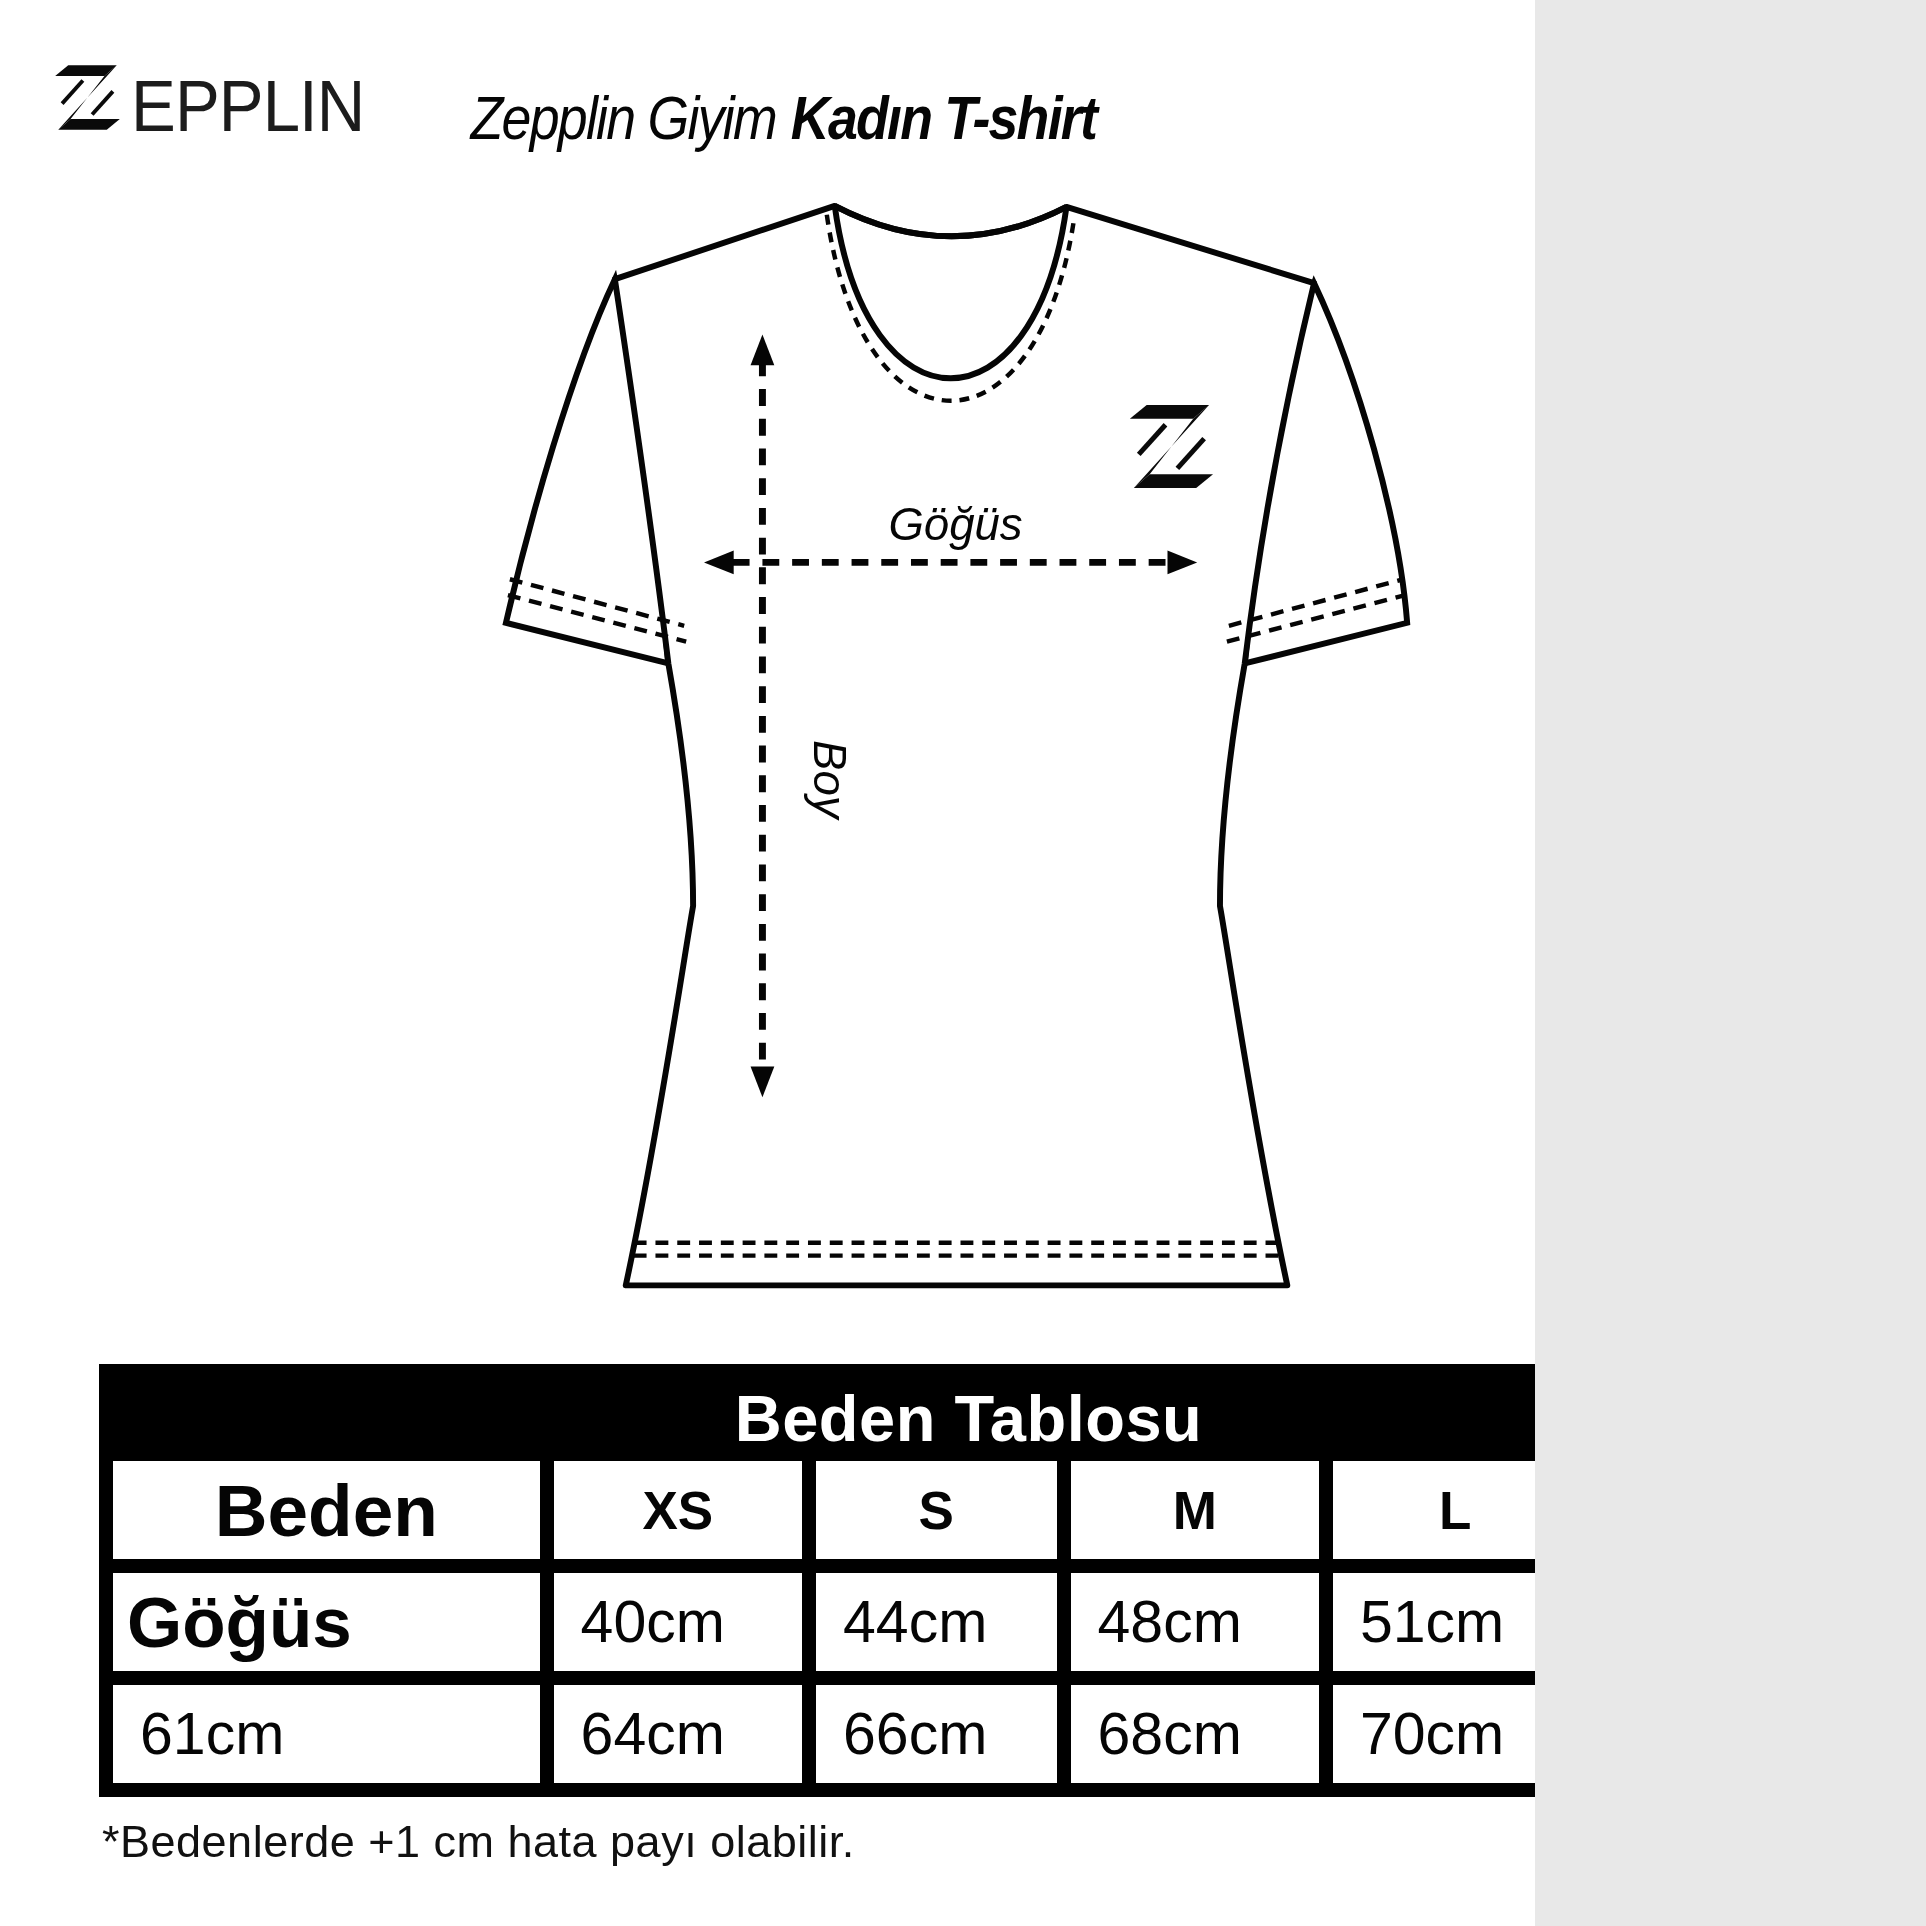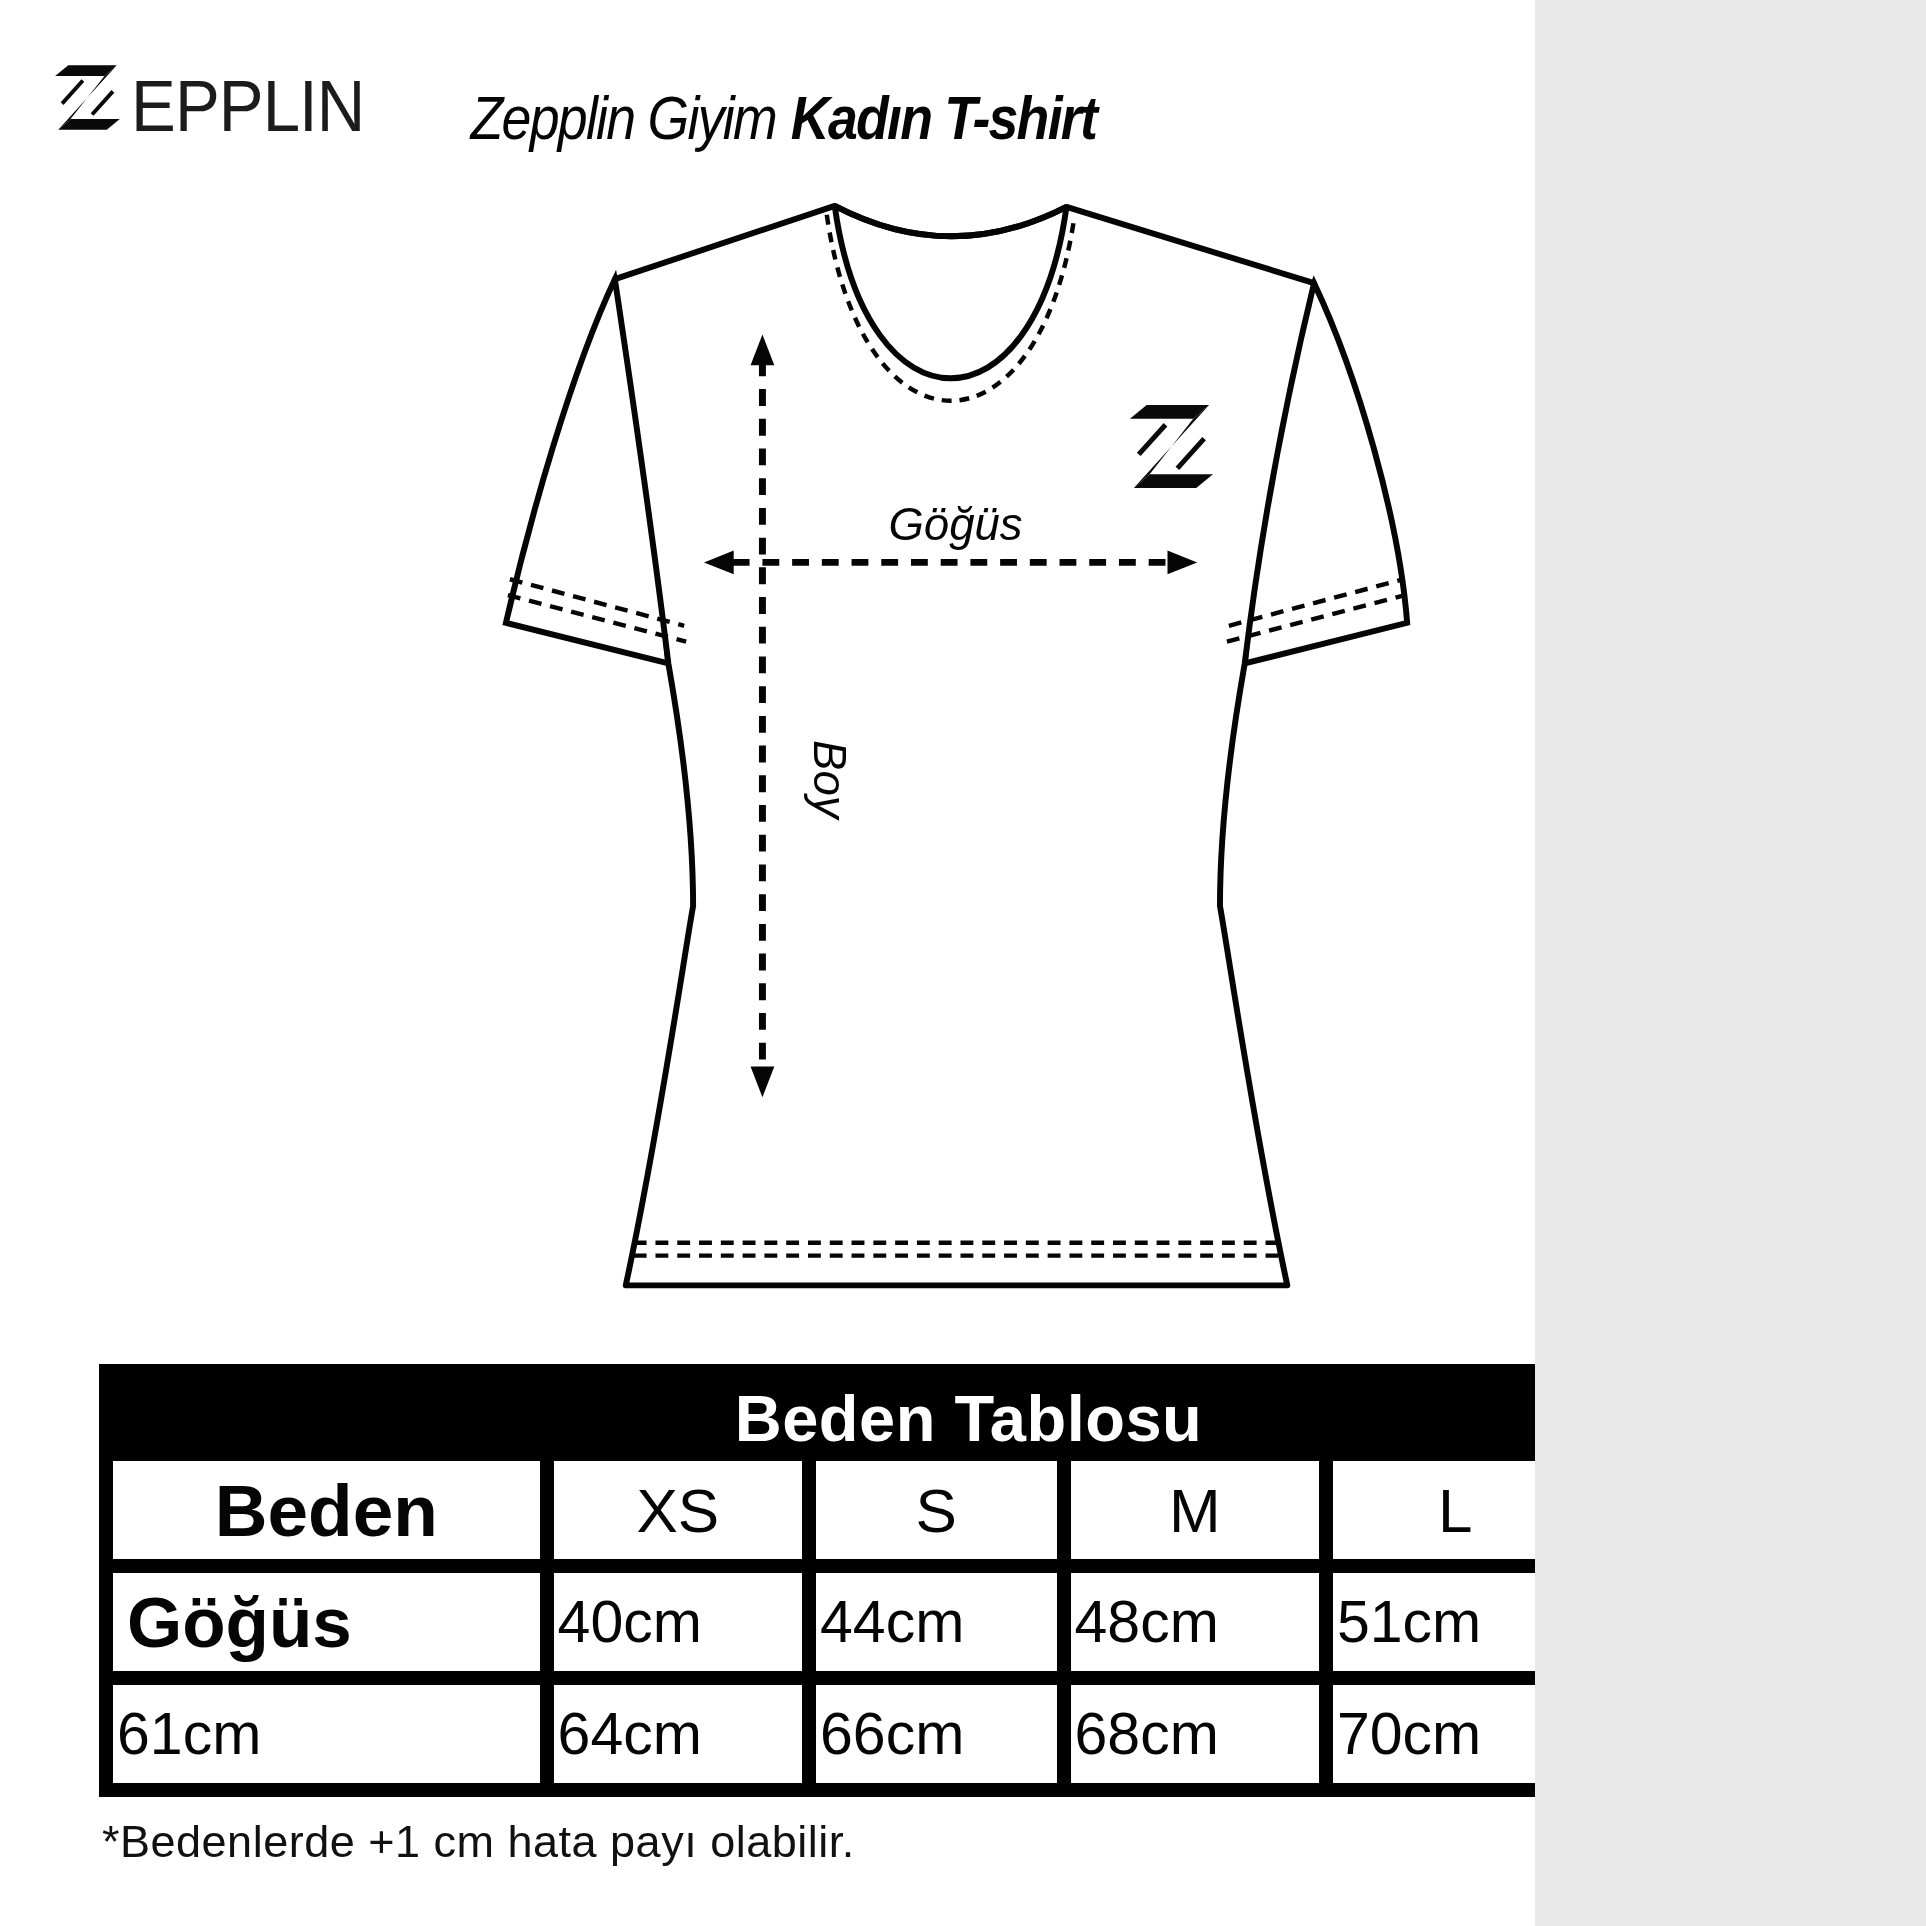--- a/index.html
+++ b/index.html
@@ -41,23 +41,23 @@
     color:#ffffff;font-weight:700;font-size:65px;letter-spacing:0.5px;
   }
   .table-grid{
     display:grid;height:322px;
     grid-template-columns:431fr 251fr 243fr 251fr 247fr 235fr;
     grid-template-rows:1fr 1fr 1fr;
     gap:14px;
   }
   .cell{background:#ffffff;display:flex;align-items:center;justify-content:center;overflow:hidden;}
   .cell.h-main{font-size:73px;font-weight:700;}
-  .cell.h-size{font-size:62px;font-weight:400;}
+  .cell.h-size{font-size:53px;font-weight:700;}
   .cell.r-label{justify-content:flex-start;padding-left:14px;font-size:71px;font-weight:700;}
-  .cell.r-val{justify-content:flex-start;padding-left:4px;font-size:59px;font-weight:400;}
+  .cell.r-val{justify-content:flex-start;padding-left:27px;font-size:59px;font-weight:400;}
   
   .footnote{
     position:absolute;left:102px;top:1816px;
     font-size:45px;font-weight:400;letter-spacing:0.5px;color:#111;
   }
 </style>
 </head>
 <body>
 
 <div class="page">

